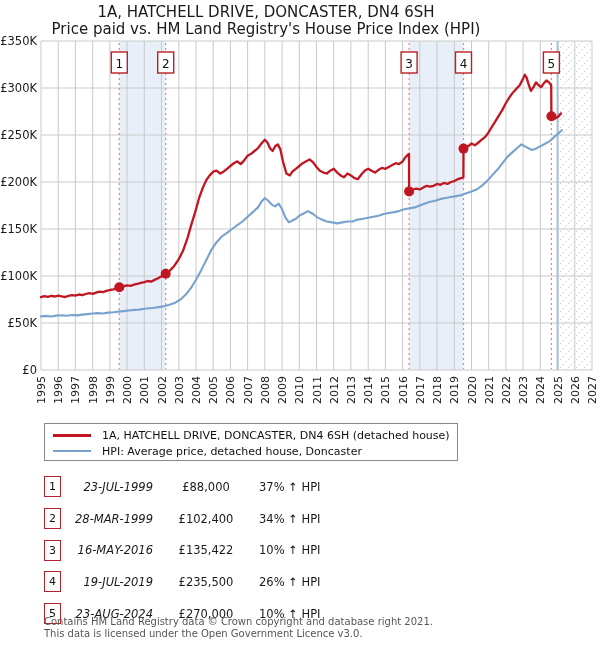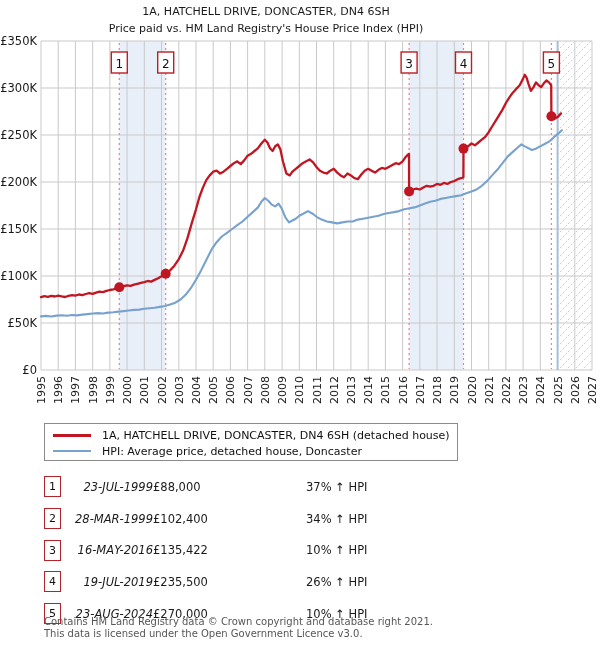--- a/index.html
+++ b/index.html
@@ -1,33 +1,33 @@
 <!DOCTYPE html>
 <html><head>
 <meta charset="utf-8">
 <style>
   html,body{margin:0;padding:0;background:#fff;}
   .page{position:relative;width:600px;height:650px;background:#fff;overflow:hidden;
         font-family:"DejaVu Sans","Liberation Sans",sans-serif;color:#1a1a1a;}
   .title-wrap{position:absolute;top:4px;left:0;width:600px;box-sizing:border-box;
-              padding-right:68px;text-align:center;line-height:16.5px;font-size:11px;color:#1a1a1a;}
+              padding-right:68px;text-align:center;line-height:16.5px;font-size:15px;color:#1a1a1a;}
   .chart-svg{position:absolute;top:0;left:0;}
   svg{font-family:"DejaVu Sans","Liberation Sans",sans-serif;}
   .legend{position:absolute;top:423px;left:44px;width:414px;height:38px;background:#fff;
           border:1px solid #8a8a8a;box-sizing:border-box;padding:3px 0 0 8px;}
   .legend-row{display:flex;align-items:center;height:16px;}
   .legend-swatch{width:38px;height:0;border-top-style:solid;border-top-color:#000;margin-right:11px;flex:none;}
   .legend-label{font-size:11px;white-space:nowrap;color:#111;}
   .sales-table{position:absolute;top:471px;left:44px;width:520px;}
   .sale-row{display:flex;align-items:center;height:31.7px;font-size:11.5px;}
   .num-badge{width:15px;height:19px;border:1.5px solid #b3232a;box-sizing:content-box;
              display:flex;align-items:center;justify-content:center;font-size:11px;color:#111;flex:none;}
   .cell-date{width:92px;text-align:right;flex:none;font-style:italic;}
-  .cell-price{width:106px;text-align:left;flex:none;}
-  .cell-hpi{margin-left:47px;flex:none;}
+  .cell-price{width:106px;text-align:center;flex:none;}
+  .cell-hpi{flex:none;}
   .footer{position:absolute;top:616px;left:44px;font-size:10px;line-height:11.5px;color:#565656;}
 </style>
 </head>
 <body>
 
 <div class="page">
 
   <div class="title-wrap">
     <div>1A, HATCHELL DRIVE, DONCASTER, DN4 6SH</div>
     <div>Price paid vs. HM Land Registry's House Price Index (HPI)</div>

